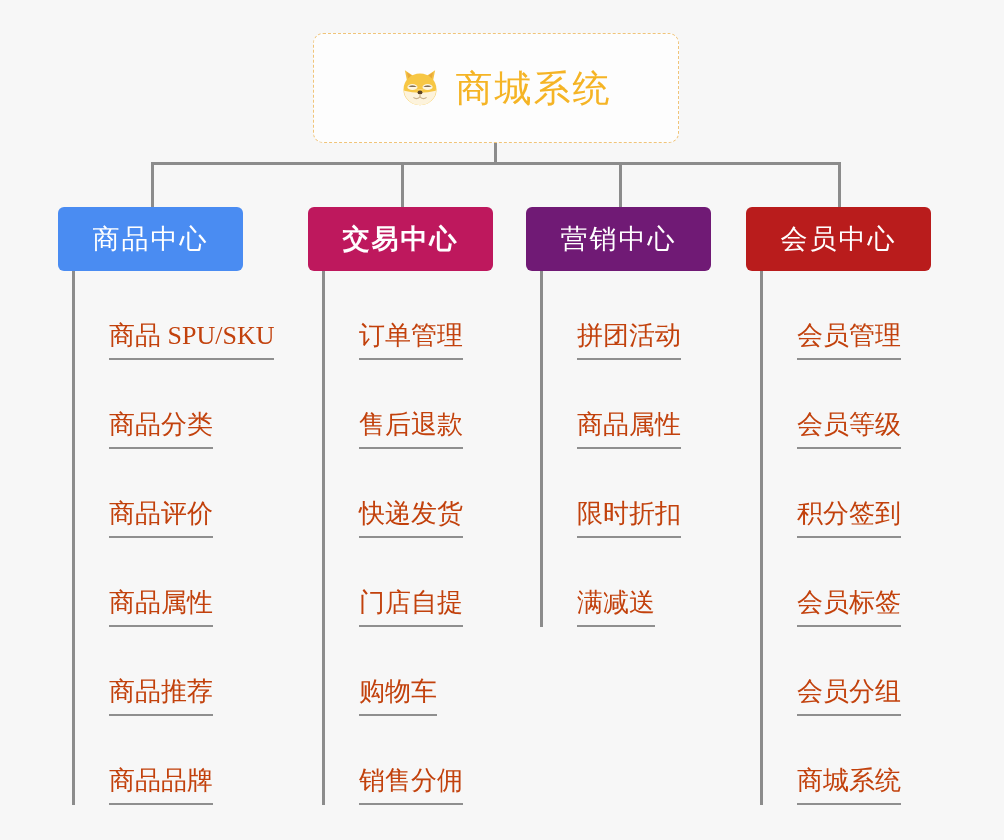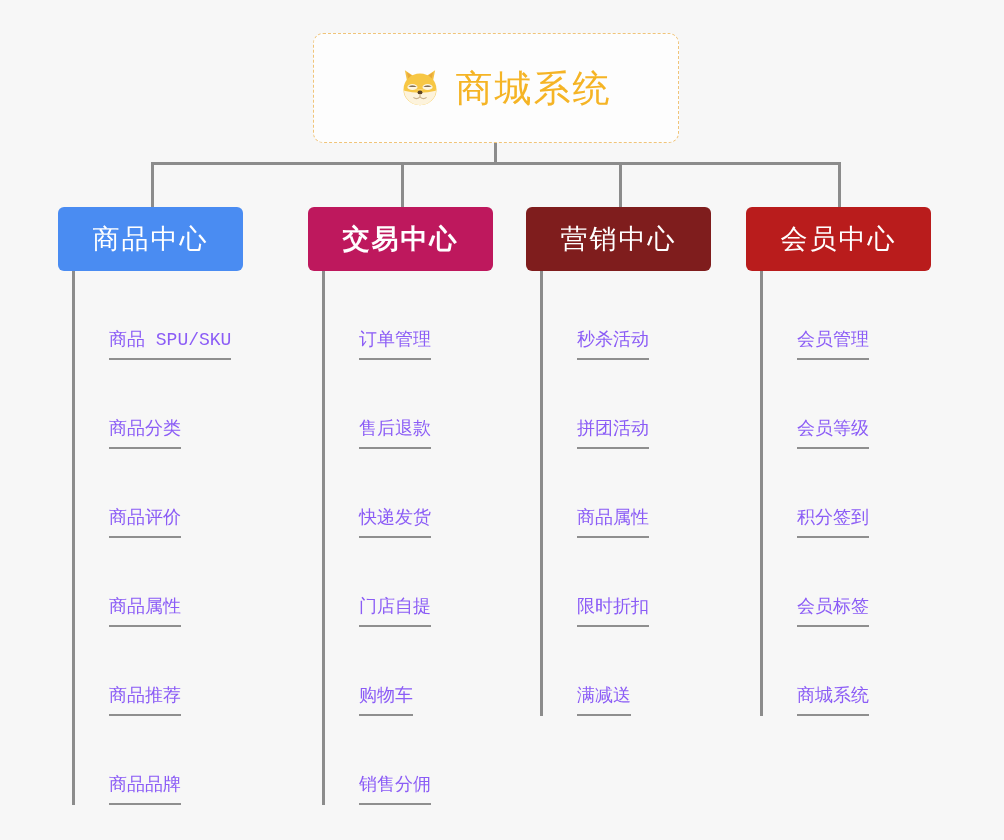--- a/index.html
+++ b/index.html
@@ -58,22 +58,22 @@
     border-left:3px solid #8c8c8c;
   }
   .leaf{
     height:89px;
     display:flex;align-items:flex-end;
     box-sizing:border-box;
     padding-left:34px;
   }
   .leaf-label{
     display:inline-block;
-    font-size:18px;color:#8b5cf6;
-    font-family:Liberation Mono, monospace;
+    font-size:26px;color:#c2410c;
+    font-family:Liberation Serif, serif;
     line-height:1.1;
     padding-bottom:7px;
     border-bottom:2px solid #8f8f8f;
     white-space:nowrap;
   }
 </style>
 </head>
 <body style="background: rgb(247, 247, 247);">
 
 <div id="canvas">
@@ -156,27 +156,24 @@
       <div class="leaf">
           <span class="leaf-label">购物车</span>
         </div>
       <div class="leaf">
           <span class="leaf-label">销售分佣</span>
         </div>
     </div>
   </div>
 
   <div class="column" style="left:526px;">
-    <div class="col-header" style="background-color: #7f1d1d; color: rgb(255, 255, 255);">
+    <div class="col-header" style="background-color: #701a75; color: rgb(255, 255, 255);">
       <span>营销中心</span>
     </div>
     <div class="leaf-list">
-      <div class="leaf">
-          <span class="leaf-label">秒杀活动</span>
-        </div>
       <div class="leaf">
           <span class="leaf-label">拼团活动</span>
         </div>
       <div class="leaf">
           <span class="leaf-label">商品属性</span>
         </div>
       <div class="leaf">
           <span class="leaf-label">限时折扣</span>
         </div>
       <div class="leaf">
@@ -196,18 +193,21 @@
       <div class="leaf">
           <span class="leaf-label">会员等级</span>
         </div>
       <div class="leaf">
           <span class="leaf-label">积分签到</span>
         </div>
       <div class="leaf">
           <span class="leaf-label">会员标签</span>
         </div>
       <div class="leaf">
+          <span class="leaf-label">会员分组</span>
+        </div>
+      <div class="leaf">
           <span class="leaf-label">商城系统</span>
         </div>
     </div>
   </div>
 
 </div>
 
 </body></html>

